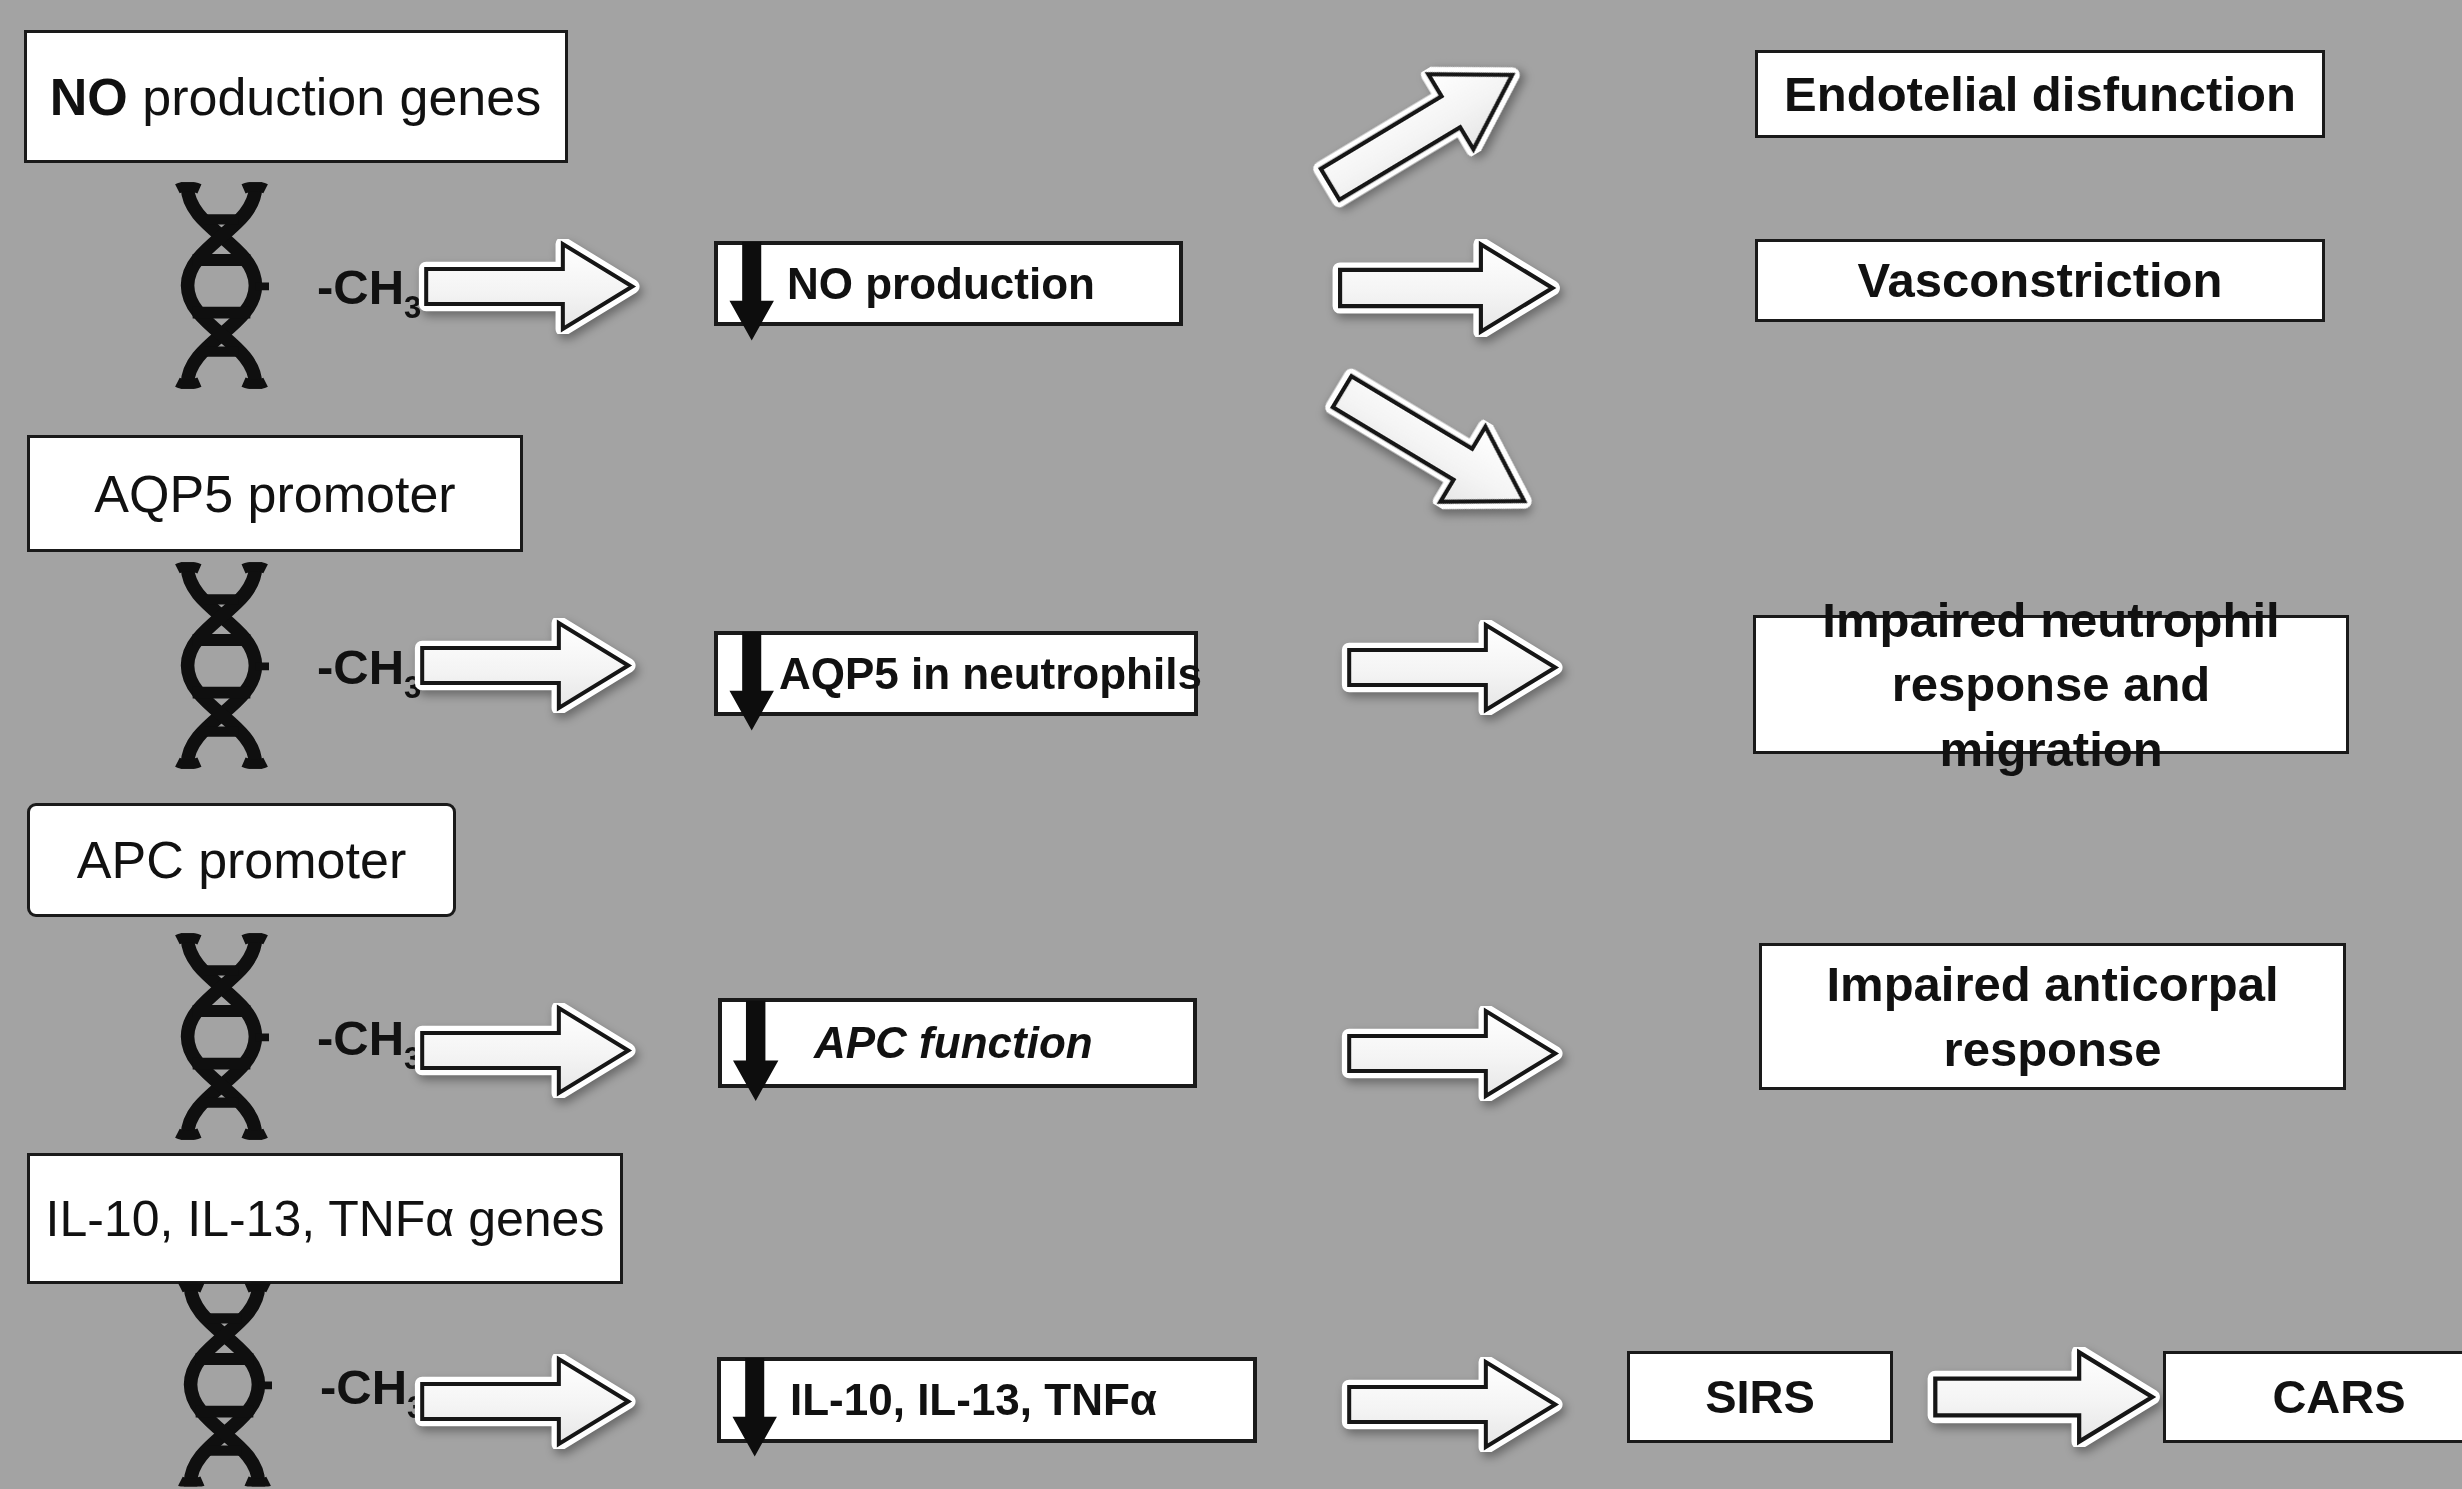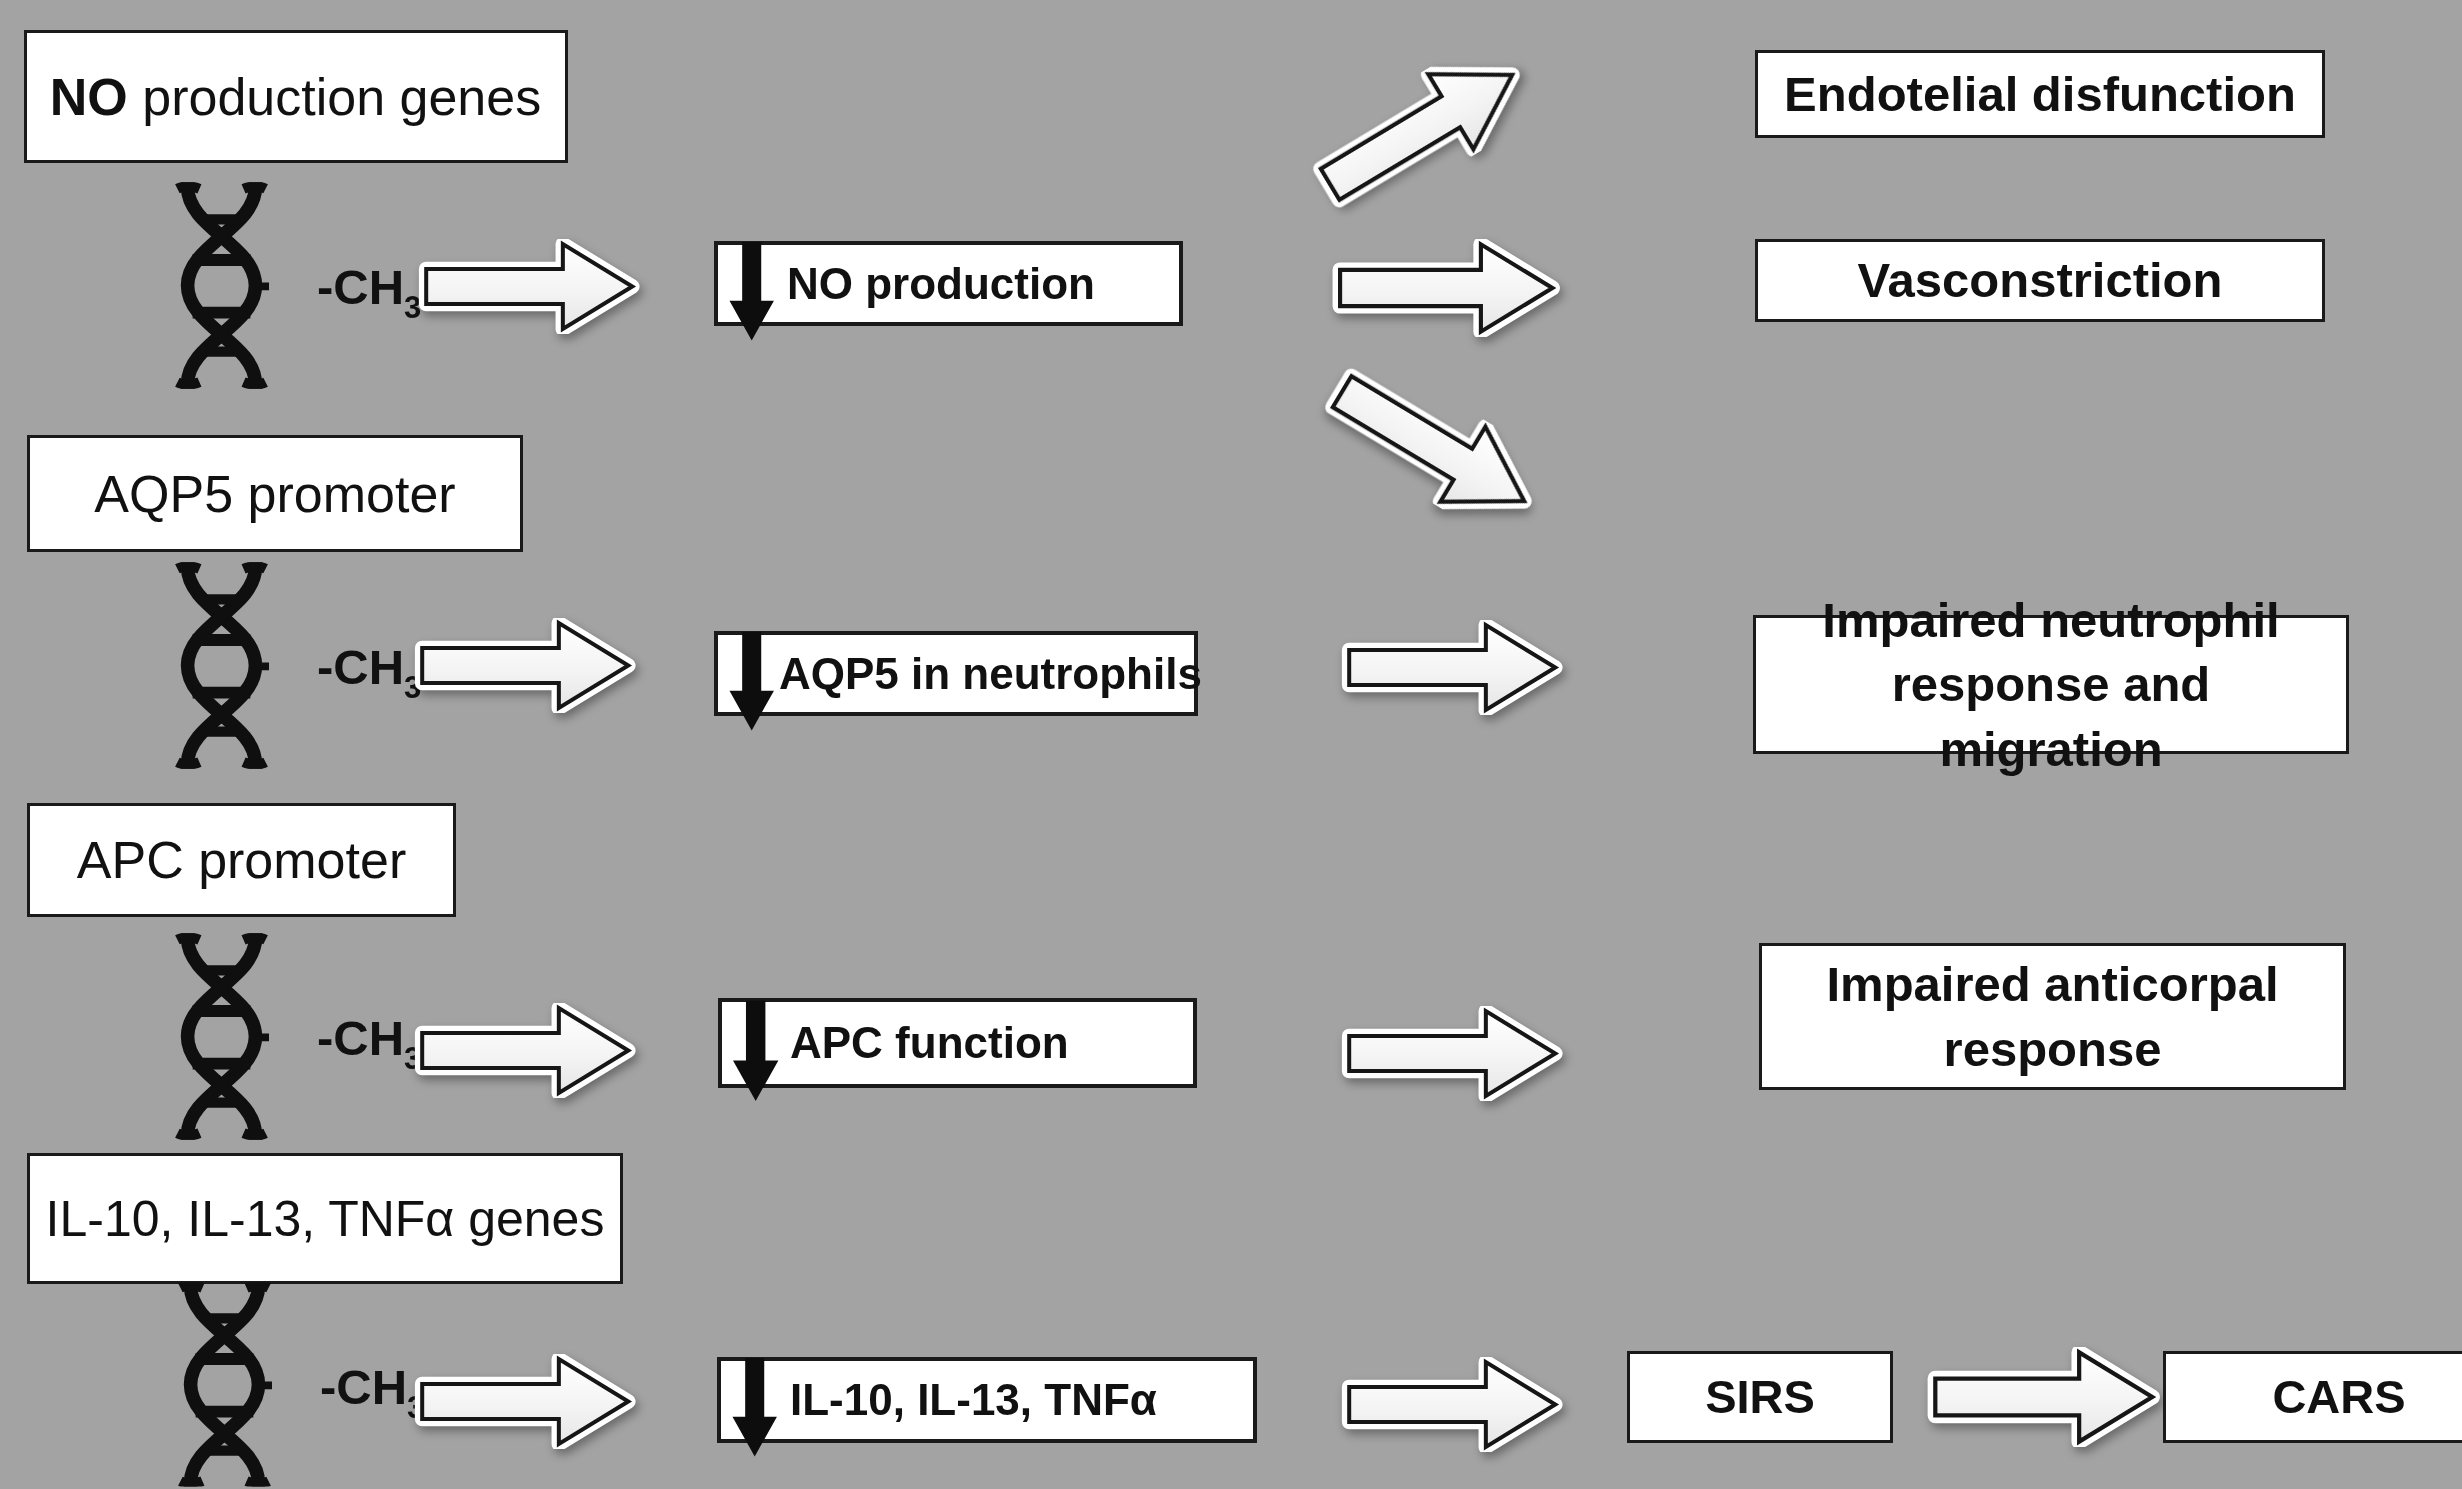--- a/index.html
+++ b/index.html
@@ -134,38 +134,38 @@
   </div>
 
   <svg class="arrow" style="left:1334px;top:620px;width:235px;height:95px;" viewBox="0 0 300 122" width="235" height="95">
       <use href="#blockArrow"></use>
     </svg>
 
   <div class="box out-box" style="left:1753px;top:615px;width:596px;height:139px;">
     <span>Impaired neutrophil response and migration</span>
   </div>
 
-  <div class="box label-box" style="left:27px;top:803px;width:429px;height:114px;">
+  <div class="box label-box" style="left:27px;top:803px;width:429px;height:114px;border-radius:9px;">
     <span><span class="b"></span><span>APC promoter</span></span>
   </div>
 
   <svg class="dna" style="left:174px;top:933px;width:95px;height:207px;" viewBox="0 0 122 265" width="95" height="207">
       <use href="#dnaIcon"></use>
     </svg>
   <div class="ch3" style="left:269px;top:1003px;"><span>-CH</span><sub>3</sub></div>
 
   <svg class="arrow" style="left:407px;top:1003px;width:235px;height:95px;" viewBox="0 0 300 122" width="235" height="95">
       <use href="#blockArrow"></use>
     </svg>
 
   <div class="box mid-box" style="left:718px;top:998px;width:479px;height:90px;">
     <svg class="dn" style="height:105px;" viewBox="0 0 60 134" width="47" height="105">
         <use href="#dnArrow"></use>
       </svg>
-    <span class="txt" style="padding-left:68px;"><span class="b">APC function</span><span></span></span>
+    <span class="txt" style="padding-left:92px;font-style:italic;"><span class="b">APC function</span><span></span></span>
   </div>
 
   <svg class="arrow" style="left:1334px;top:1006px;width:235px;height:95px;" viewBox="0 0 300 122" width="235" height="95">
       <use href="#blockArrow"></use>
     </svg>
 
   <div class="box out-box" style="left:1759px;top:943px;width:587px;height:147px;">
     <span>Impaired anticorpal response</span>
   </div>
 

